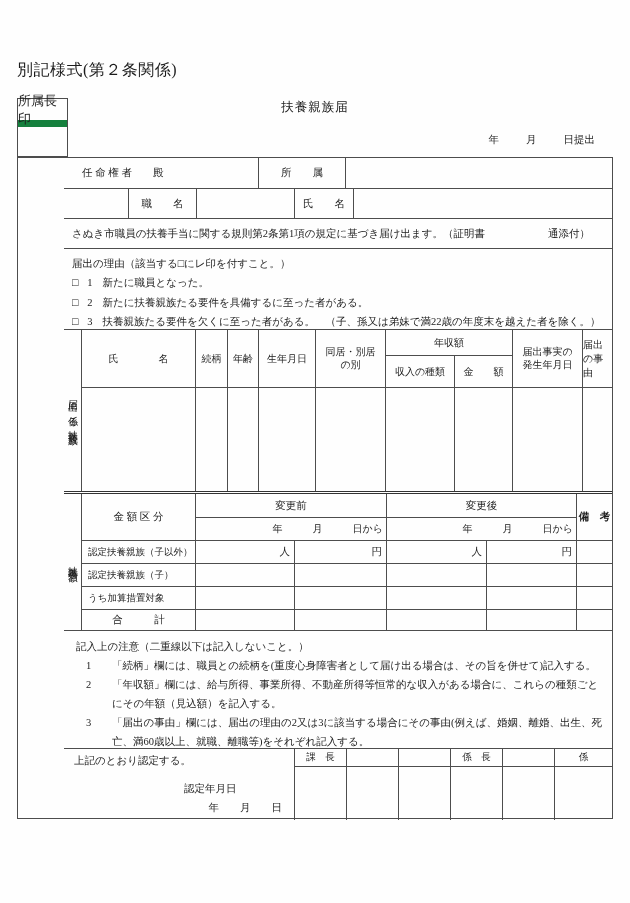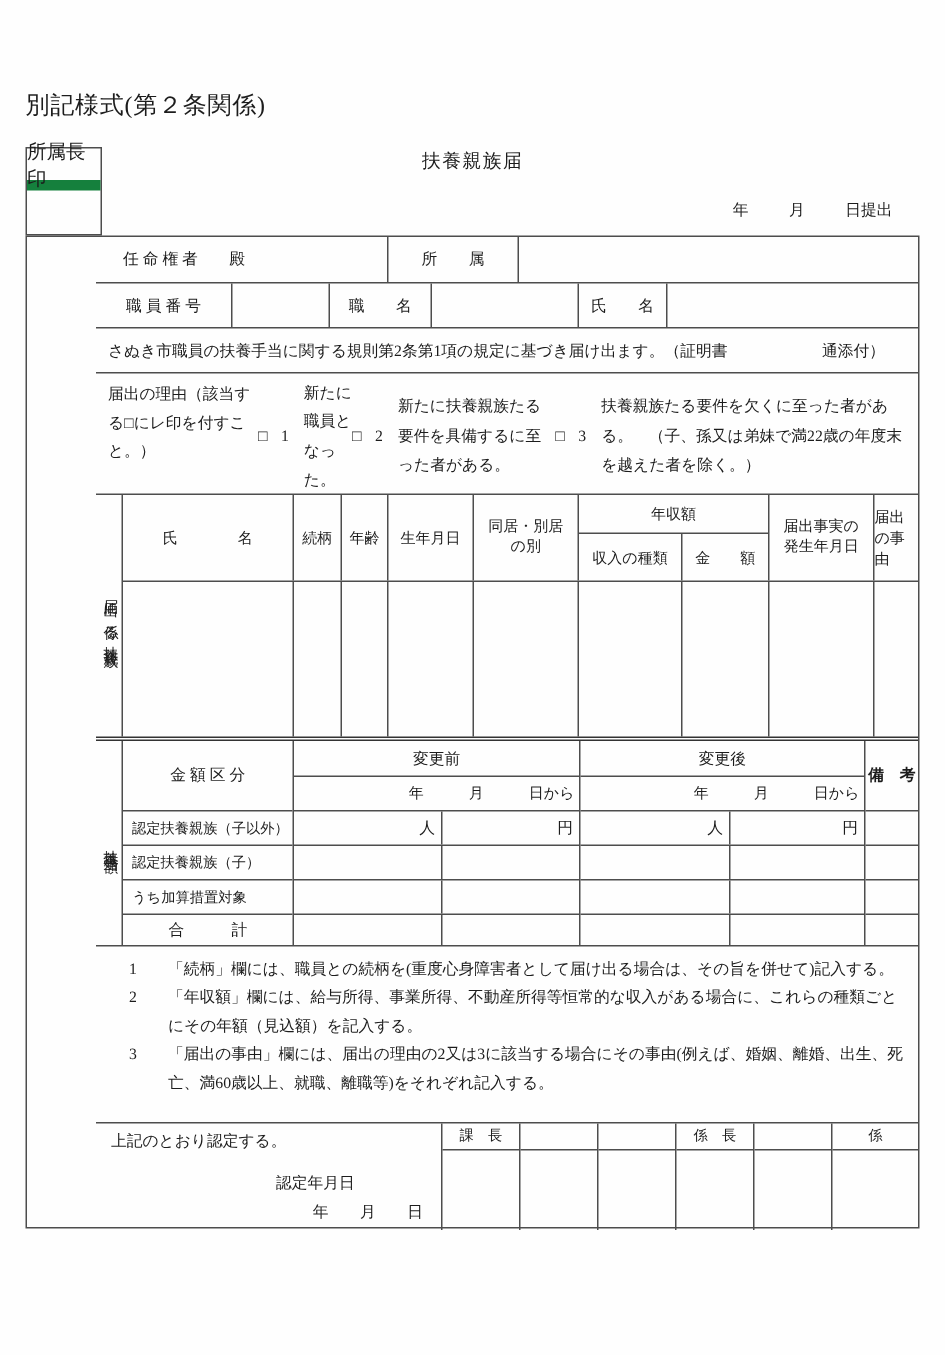--- a/index.html
+++ b/index.html
@@ -31,21 +31,21 @@
   .cell-affil-label { width:87px; }
   .cell-affil-value { flex:1; }
   .cell-empno-label { width:91px; }
   .cell-empno-value { width:65px; }
   .cell-job-label { width:68px; }
   .cell-job-value { width:98px; }
   .cell-name-label { width:59px; }
   .cell-name-value { flex:1; }
 
   
-  .r-reason { height:81px; flex-direction:row; align-items:stretch; padding:5px 0 0 8px; display:flex; }
+  .r-reason { height:81px; flex-direction:column; align-items:stretch; padding:5px 0 0 8px; display:flex; }
   .reason-heading { line-height:19px; }
   .reason-item { line-height:19.5px; display:flex; align-items:center; }
   .reason-check { display:inline-block; margin-right:9px; }
   .reason-no { display:inline-block; margin-right:10px; }
 
   
   .r-depend { height:161px; border-bottom:none; }
   .vstrip { width:18px; border-right:1px solid #4d4d4d; display:flex; align-items:center; justify-content:center; writing-mode:vertical-rl; font-size:10px; letter-spacing:1.5px; }
   .tA-main { flex:1; display:flex; flex-direction:column; }
   .tA-head { height:58px; display:flex; border-bottom:1px solid #4d4d4d; font-size:10px; }
@@ -111,21 +111,20 @@
 
   <div class="form">
 
     <div class="row r-info1">
       <div class="c br cell-appointer">任 命 権 者　　殿</div>
       <div class="c br cell-affil-label">所　　属</div>
       <div class="c cell-affil-value"></div>
     </div>
 
     <div class="row r-info2">
-      <div class="c br cell-empno-label">職 員 番 号</div>
       <div class="c br cell-empno-value"></div>
       <div class="c br cell-job-label">職　　名</div>
       <div class="c br cell-job-value"></div>
       <div class="c br cell-name-label">氏　　名</div>
       <div class="c cell-name-value"></div>
     </div>
 
     <div class="row r-decl">
       <span>さぬき市職員の扶養手当に関する規則第2条第1項の規定に基づき届け出ます。（証明書　　　　　　通添付）</span>
     </div>
@@ -247,20 +246,21 @@
           <div class="c bb hB-r"></div>
           <div class="c bb hB-r"></div>
           <div class="c bb hB-r"></div>
           <div class="c hB-rlast"></div>
         </div>
 
       </div>
     </div>
 
     <div class="row r-notes">
+      <div style="padding-left:2px;">記入上の注意（二重線以下は記入しないこと。）</div>
       <div class="note-item">
         <span class="note-no">1</span>
         <span>「続柄」欄には、職員との続柄を(重度心身障害者として届け出る場合は、その旨を併せて)記入する。</span>
       </div>
       <div class="note-item">
         <span class="note-no">2</span>
         <span>「年収額」欄には、給与所得、事業所得、不動産所得等恒常的な収入がある場合に、これらの種類ごとにその年額（見込額）を記入する。</span>
       </div>
       <div class="note-item">
         <span class="note-no">3</span>

